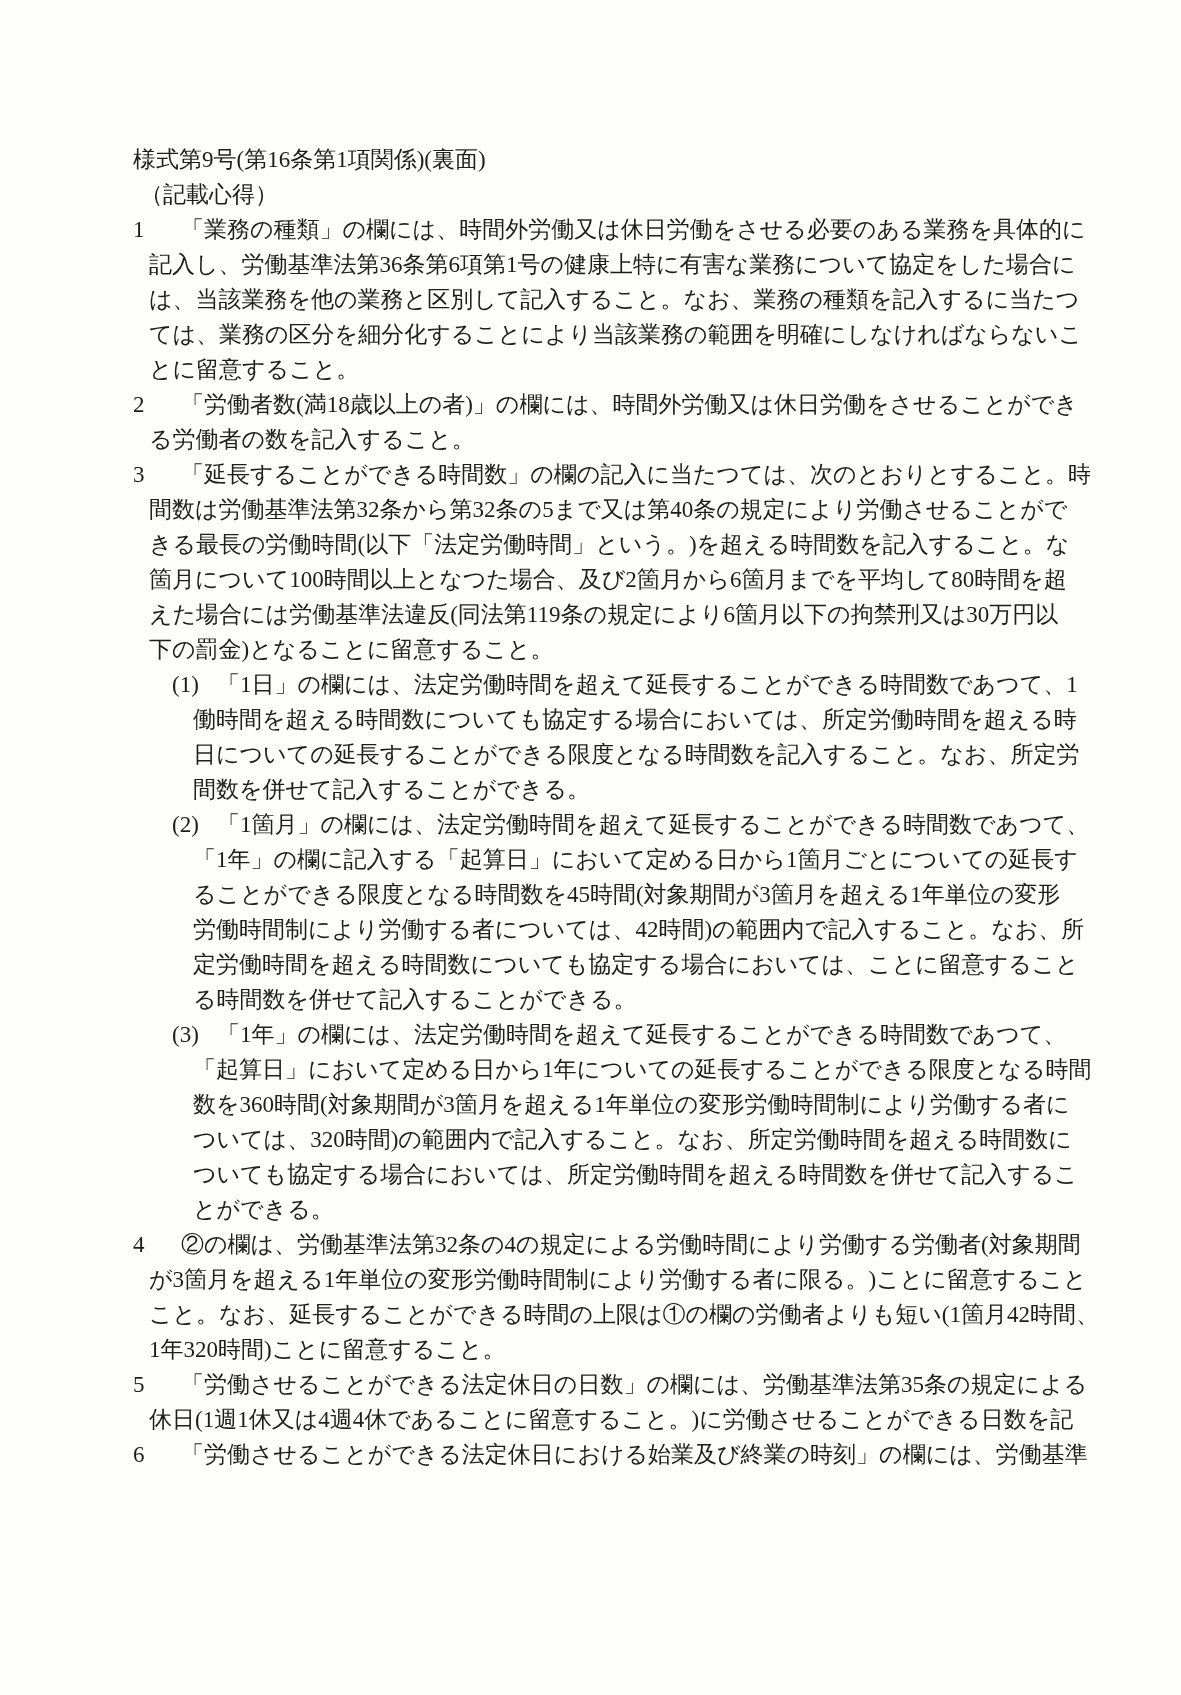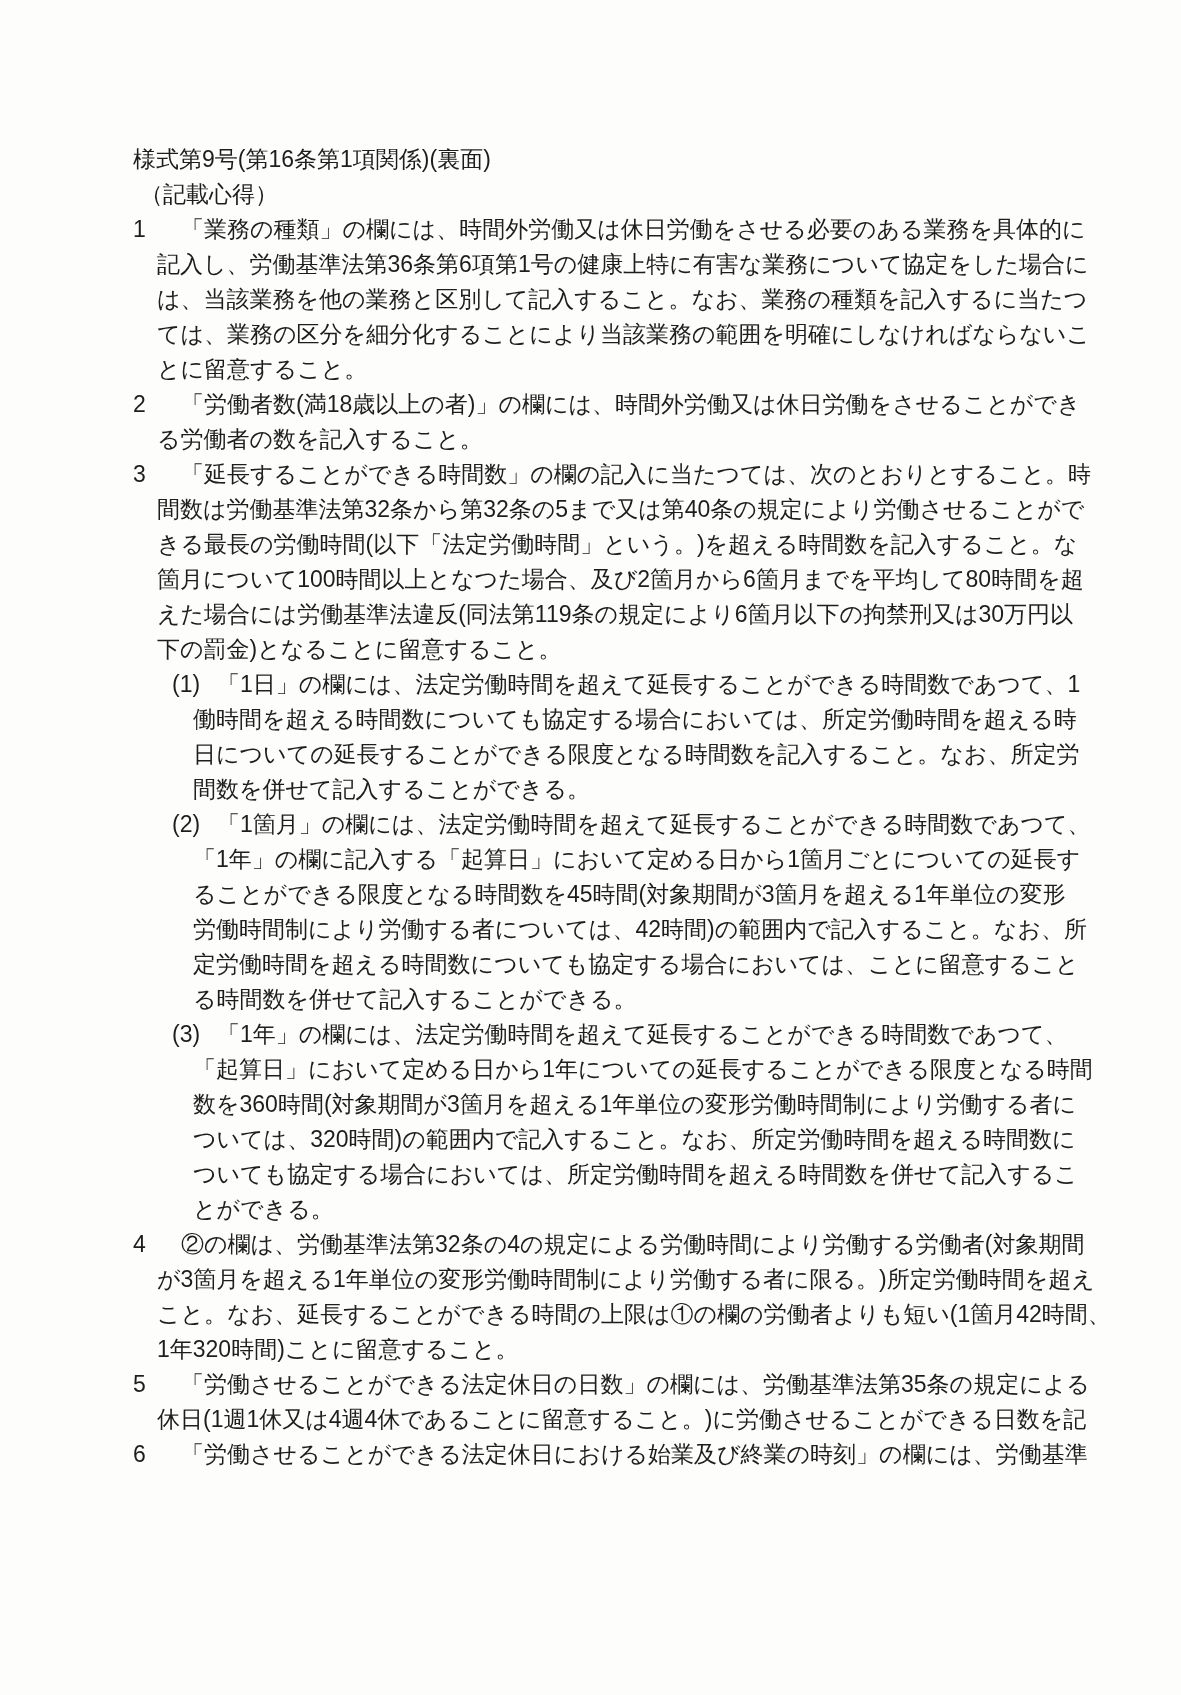--- a/index.html
+++ b/index.html
@@ -9,21 +9,21 @@
   body {
     width: 1181px;
     height: 1695px;
     background: #fdfdfc;
     overflow: hidden;
   }
   .page {
     position: relative;
     width: 1181px;
     height: 1695px;
-    font-family: Liberation Sans, sans-serif;
+    font-family: Liberation Serif, serif;
     font-size: 23px;
     line-height: 35px;
     color: #1d1d1d;
   }
   .textblock {
     position: absolute;
     left: 133px;
     top: 142px;
     width: 1000px;
   }
@@ -32,21 +32,21 @@
     height: 35px;
   }
   
   .line.t { margin-left: 0; }
   
   .line.k { margin-left: 7px; }
   
   .line.m1 { display: flex; margin-left: 0; }
   .line.m1 .num { flex: 0 0 48px; }
   
-  .line.mc { margin-left: 24px; }
+  .line.mc { margin-left: 16px; }
   
   .line.s1 { display: flex; margin-left: 39px; }
   .line.s1 .snum { flex: 0 0 45px; }
   
   .line.sc { margin-left: 60px; }
 </style>
 </head>
 <body style="background: rgb(253, 253, 252);">
 
 <div class="page" style="color: rgb(29, 29, 29);">
@@ -97,21 +97,21 @@
       </div>
       <div class="line sc">「起算日」において定める日から1年についての延長することができる限度となる時間</div>
       <div class="line sc">数を360時間(対象期間が3箇月を超える1年単位の変形労働時間制により労働する者に</div>
       <div class="line sc">ついては、320時間)の範囲内で記入すること。なお、所定労働時間を超える時間数に</div>
       <div class="line sc">ついても協定する場合においては、所定労働時間を超える時間数を併せて記入するこ</div>
       <div class="line sc">とができる。</div>
       <div class="line m1">
         <span class="num">4</span>
         <span class="txt">②の欄は、労働基準法第32条の4の規定による労働時間により労働する労働者(対象期間</span>
       </div>
-      <div class="line mc">が3箇月を超える1年単位の変形労働時間制により労働する者に限る。)所定労働時間を超え</div>
+      <div class="line mc">が3箇月を超える1年単位の変形労働時間制により労働する者に限る。)ことに留意すること</div>
       <div class="line mc">こと。なお、延長することができる時間の上限は①の欄の労働者よりも短い(1箇月42時間、</div>
       <div class="line mc">1年320時間)ことに留意すること。</div>
       <div class="line m1">
         <span class="num">5</span>
         <span class="txt">「労働させることができる法定休日の日数」の欄には、労働基準法第35条の規定による</span>
       </div>
       <div class="line mc">休日(1週1休又は4週4休であることに留意すること。)に労働させることができる日数を記</div>
       <div class="line m1">
         <span class="num">6</span>
         <span class="txt">「労働させることができる法定休日における始業及び終業の時刻」の欄には、労働基準</span>

